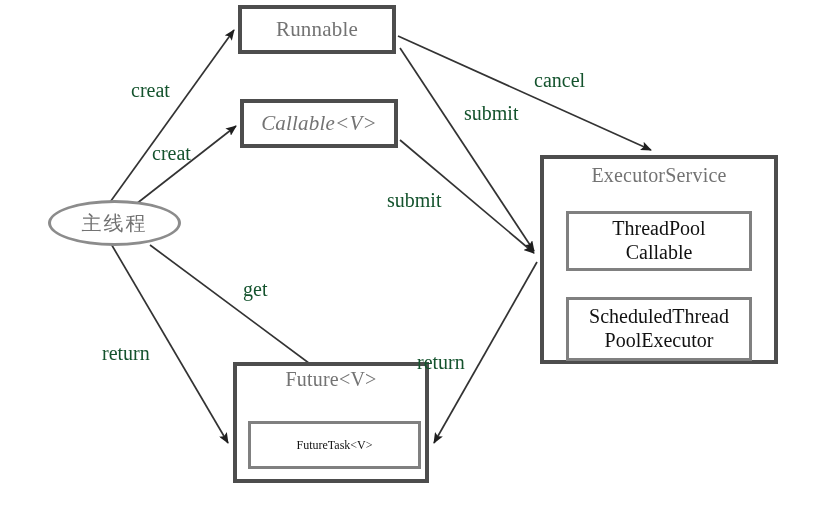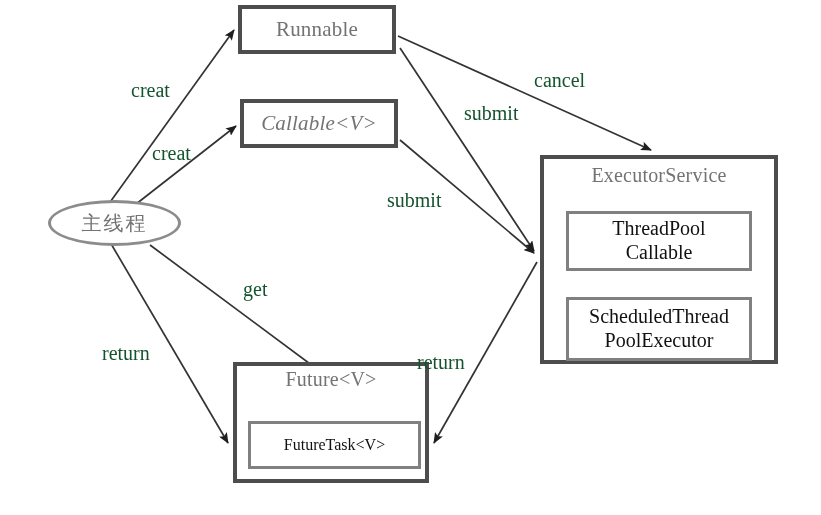--- a/index.html
+++ b/index.html
@@ -78,21 +78,21 @@
   #node-callable { left: 240px; top: 99px; width: 158px; height: 49px; justify-content: center; font-style: italic; }
   #node-callable .node-title { font-size: 21px; }
 
   #node-executorservice { left: 540px; top: 155px; width: 238px; height: 209px; padding-top: 5px; }
   #node-executorservice .node-title { font-size: 20px; }
   #box-threadpool { position: absolute; left: 22px; top: 52px; width: 186px; height: 60px; font-size: 20px; }
   #box-scheduled { position: absolute; left: 22px; top: 126px; width: 186px; height: 64px; font-size: 20px; margin-top: 12px; }
 
   #node-future { left: 233px; top: 362px; width: 196px; height: 121px; padding-top: 2px; }
   #node-future .node-title { font-size: 20px; }
-  #box-futuretask { position: absolute; left: 11px; top: 55px; width: 173px; height: 48px; font-size: 16px; }
+  #box-futuretask { position: absolute; left: 11px; top: 55px; width: 173px; height: 48px; font-size: 12px; }
 
   #node-mainthread { left: 48px; top: 200px; width: 133px; height: 46px; }
   #node-mainthread .node-title { font-size: 20px; letter-spacing: 2px; }
 
   
   #label-creat-runnable { left: 131px; top: 80px; font-size: 20px; }
   #label-creat-callable { left: 152px; top: 143px; font-size: 20px; }
   #label-execut        { left: 534px; top: 70px;  font-size: 20px; }
   #label-submit-top    { left: 464px; top: 103px; font-size: 20px; }
   #label-submit-mid    { left: 387px; top: 190px; font-size: 20px; }

